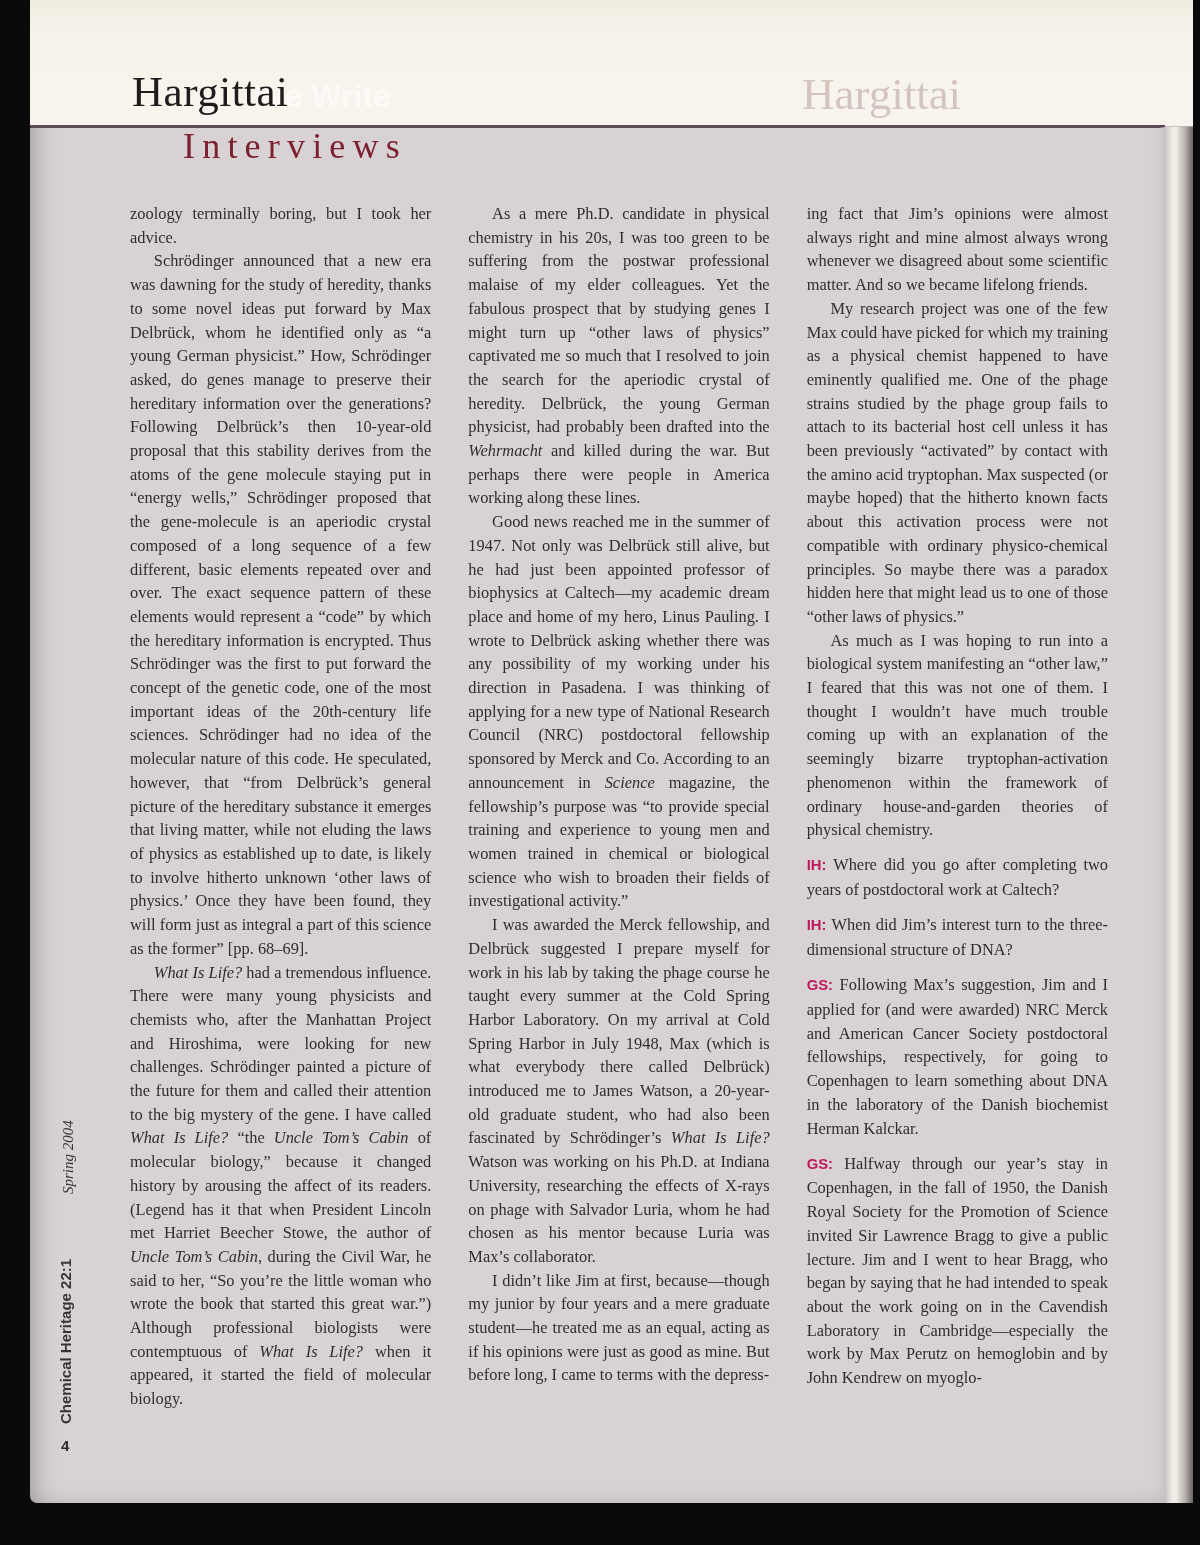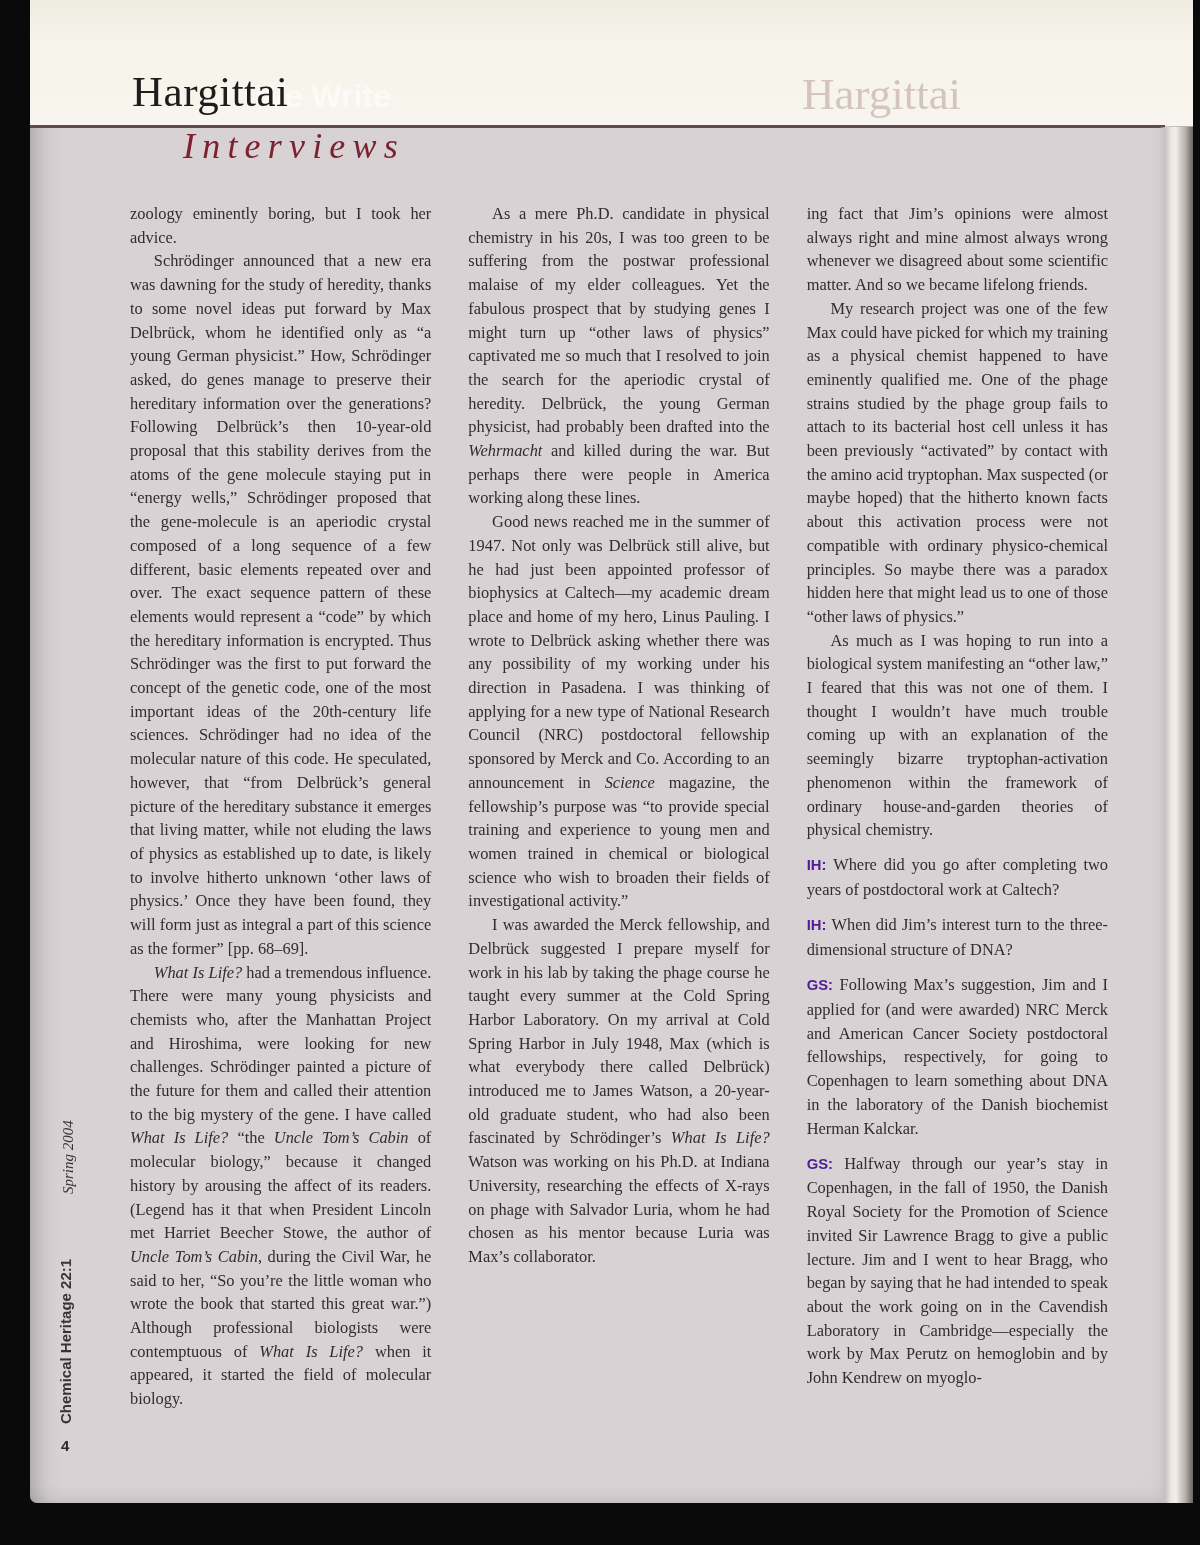--- a/index.html
+++ b/index.html
@@ -27,21 +27,21 @@
     position:absolute;top:125px;left:0;right:28px;height:2.5px;
     background:#5c4a50;
   }
   .title{
     position:absolute;left:102px;top:70px;
     font-size:43px;color:#221b1d;letter-spacing:.5px;
     z-index:3;line-height:1;
   }
   .subtitle{
     position:absolute;left:153px;top:128px;
-    font-size:36px;font-style:italic;color:#7b2130;
+    font-size:36px;color:#7b2130;
     letter-spacing:.2em;line-height:1;z-index:3;
   }
   .ghost-left{
     position:absolute;left:225px;top:80px;
     font-family:"Liberation Sans",sans-serif;font-weight:700;
     font-size:32px;color:rgba(255,255,255,.55);z-index:2;line-height:1;
   }
   .ghost-right{
     position:absolute;left:772px;top:72px;
     font-size:45px;color:rgba(156,118,114,.38);z-index:2;line-height:1;
@@ -63,21 +63,21 @@
   .col p{
     margin:0;
     font-size:16.4px;line-height:23.7px;
     color:#332c2f;
     text-align:justify;
   }
   .col p.indent{text-indent:1.45em;}
   .col p.qa{margin-top:11.5px;}
   .speaker{
     font-family:"Liberation Sans",sans-serif;
-    font-weight:700;font-size:14.8px;color:#4c1d95;
+    font-weight:700;font-size:14.8px;color:#be185d;
   }
   
   .vert{
     position:absolute;
     writing-mode:vertical-rl;transform:rotate(180deg);
     color:#3a3336;z-index:3;white-space:nowrap;
   }
   .season{
     left:30px;top:1082px;height:112px;
     font-style:italic;font-size:15px;
@@ -103,28 +103,29 @@
   <div class="ghost-right">Hargittai</div>
 
   <h1 class="title" style="margin:0;font-weight:400;">Hargittai</h1>
 
   <div class="header-rule"></div>
 
   <h2 class="subtitle" style="margin:0;font-weight:400;">Interviews</h2>
 
   <main class="columns">
     <div class="col">
-        <p class="">zoology eminently boring, but I took her advice.</p>
+        <p class="">zoology terminally boring, but I took her advice.</p>
         <p class="indent ">Schrödinger announced that a new era was dawning for the study of heredity, thanks to some novel ideas put forward by Max Delbrück, whom he identified only as “a young German physicist.” How, Schrödinger asked, do genes manage to preserve their hereditary information over the generations? Following Delbrück’s then 10-year-old proposal that this stability derives from the atoms of the gene molecule staying put in “energy wells,” Schrödinger proposed that the gene-molecule is an aperiodic crystal composed of a long sequence of a few different, basic elements repeated over and over. The exact sequence pattern of these elements would represent a “code” by which the hereditary information is encrypted. Thus Schrödinger was the first to put forward the concept of the genetic code, one of the most important ideas of the 20th-century life sciences. Schrödinger had no idea of the molecular nature of this code. He speculated, however, that “from Delbrück’s general picture of the hereditary substance it emerges that living matter, while not eluding the laws of physics as established up to date, is likely to involve hitherto unknown ‘other laws of physics.’ Once they have been found, they will form just as integral a part of this science as the former” [pp. 68–69].</p>
         <p class="indent "><i>What Is Life?</i> had a tremendous influence. There were many young physicists and chemists who, after the Manhattan Project and Hiroshima, were looking for new challenges. Schrödinger painted a picture of the future for them and called their attention to the big mystery of the gene. I have called <i>What Is Life?</i> “the <i>Uncle Tom’s Cabin</i> of molecular biology,” because it changed history by arousing the affect of its readers. (Legend has it that when President Lincoln met Harriet Beecher Stowe, the author of <i>Uncle Tom’s Cabin</i>, during the Civil War, he said to her, “So you’re the little woman who wrote the book that started this great war.”) Although professional biologists were contemptuous of <i>What Is Life?</i> when it appeared, it started the field of molecular biology.</p>
       </div>
     <div class="col">
         <p class="indent ">As a mere Ph.D. candidate in physical chemistry in his 20s, I was too green to be suffering from the postwar professional malaise of my elder colleagues. Yet the fabulous prospect that by studying genes I might turn up “other laws of physics” captivated me so much that I resolved to join the search for the aperiodic crystal of heredity. Delbrück, the young German physicist, had probably been drafted into the <i>Wehrmacht</i> and killed during the war. But perhaps there were people in America working along these lines.</p>
         <p class="indent ">Good news reached me in the summer of 1947. Not only was Delbrück still alive, but he had just been appointed professor of biophysics at Caltech—my academic dream place and home of my hero, Linus Pauling. I wrote to Delbrück asking whether there was any possibility of my working under his direction in Pasadena. I was thinking of applying for a new type of National Research Council (NRC) postdoctoral fellowship sponsored by Merck and Co. According to an announcement in <i>Science</i> magazine, the fellowship’s purpose was “to provide special training and experience to young men and women trained in chemical or biological science who wish to broaden their fields of investigational activity.”</p>
         <p class="indent ">I was awarded the Merck fellowship, and Delbrück suggested I prepare myself for work in his lab by taking the phage course he taught every summer at the Cold Spring Harbor Laboratory. On my arrival at Cold Spring Harbor in July 1948, Max (which is what everybody there called Delbrück) introduced me to James Watson, a 20-year-old graduate student, who had also been fascinated by Schrödinger’s <i>What Is Life?</i> Watson was working on his Ph.D. at Indiana University, researching the effects of X-rays on phage with Salvador Luria, whom he had chosen as his mentor because Luria was Max’s collaborator.</p>
+        <p class="indent ">I didn’t like Jim at first, because—though my junior by four years and a mere graduate student—he treated me as an equal, acting as if his opinions were just as good as mine. But before long, I came to terms with the depress-</p>
       </div>
     <div class="col">
         <p class="">ing fact that Jim’s opinions were almost always right and mine almost always wrong whenever we disagreed about some scientific matter. And so we became lifelong friends.</p>
         <p class="indent ">My research project was one of the few Max could have picked for which my training as a physical chemist happened to have eminently qualified me. One of the phage strains studied by the phage group fails to attach to its bacterial host cell unless it has been previously “activated” by contact with the amino acid tryptophan. Max suspected (or maybe hoped) that the hitherto known facts about this activation process were not compatible with ordinary physico-chemical principles. So maybe there was a paradox hidden here that might lead us to one of those “other laws of physics.”</p>
         <p class="indent ">As much as I was hoping to run into a biological system manifesting an “other law,” I feared that this was not one of them. I thought I wouldn’t have much trouble coming up with an explanation of the seemingly bizarre tryptophan-activation phenomenon within the framework of ordinary house-and-garden theories of physical chemistry.</p>
         <p class="qa"><span class="speaker">IH: </span>Where did you go after completing two years of postdoctoral work at Caltech?</p>
         <p class="qa"><span class="speaker">IH: </span>When did Jim’s interest turn to the three-dimensional structure of DNA?</p>
         <p class="qa"><span class="speaker">GS: </span>Following Max’s suggestion, Jim and I applied for (and were awarded) NRC Merck and American Cancer Society postdoctoral fellowships, respectively, for going to Copenhagen to learn something about DNA in the laboratory of the Danish biochemist Herman Kalckar.</p>
         <p class="qa"><span class="speaker">GS: </span>Halfway through our year’s stay in Copenhagen, in the fall of 1950, the Danish Royal Society for the Promotion of Science invited Sir Lawrence Bragg to give a public lecture. Jim and I went to hear Bragg, who began by saying that he had intended to speak about the work going on in the Cavendish Laboratory in Cambridge—especially the work by Max Perutz on hemoglobin and by John Kendrew on myoglo-</p>
       </div>

